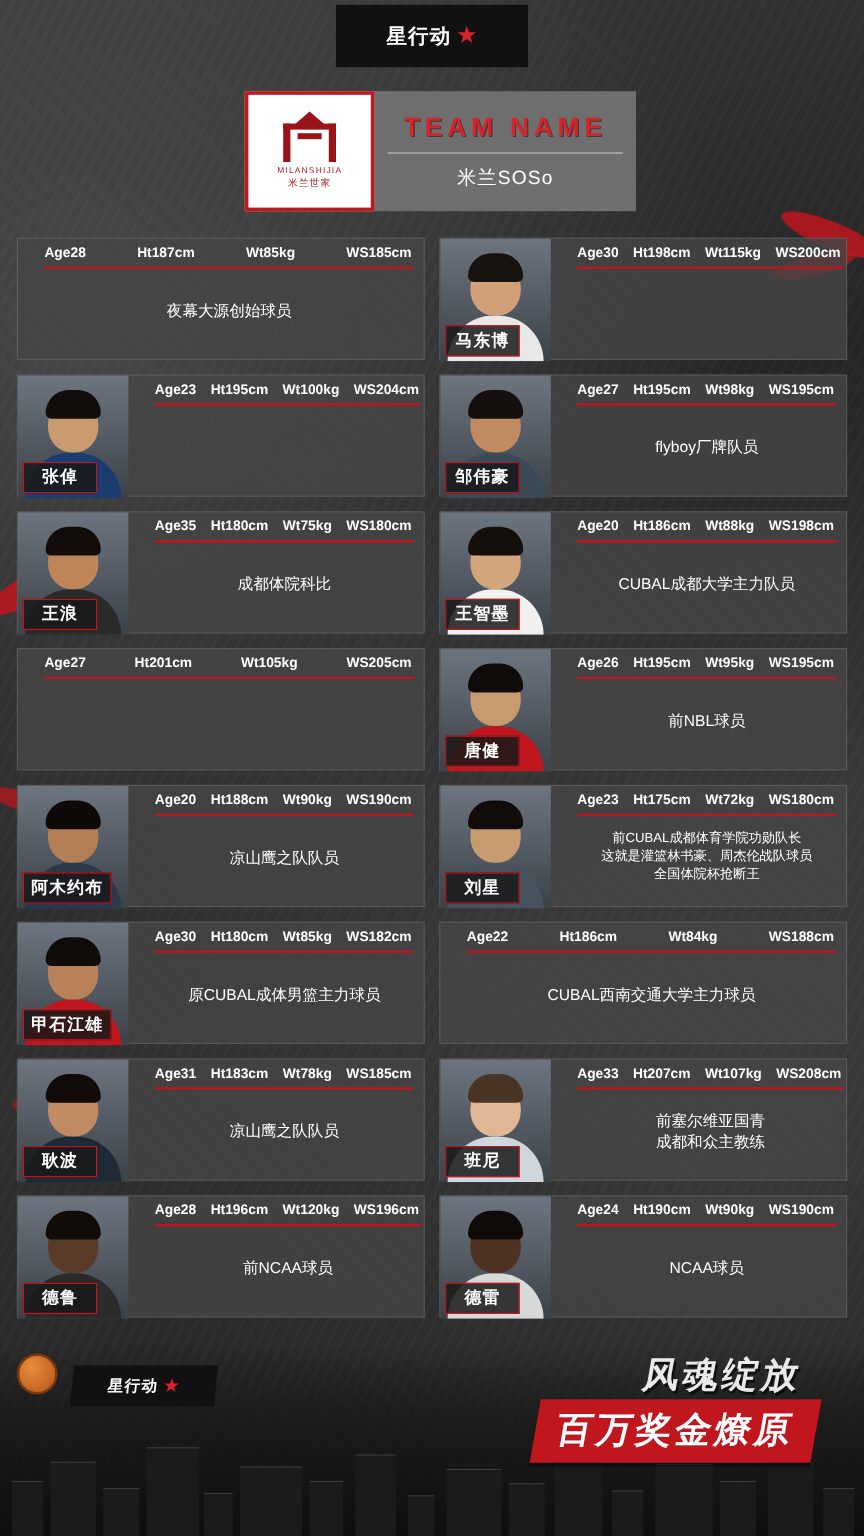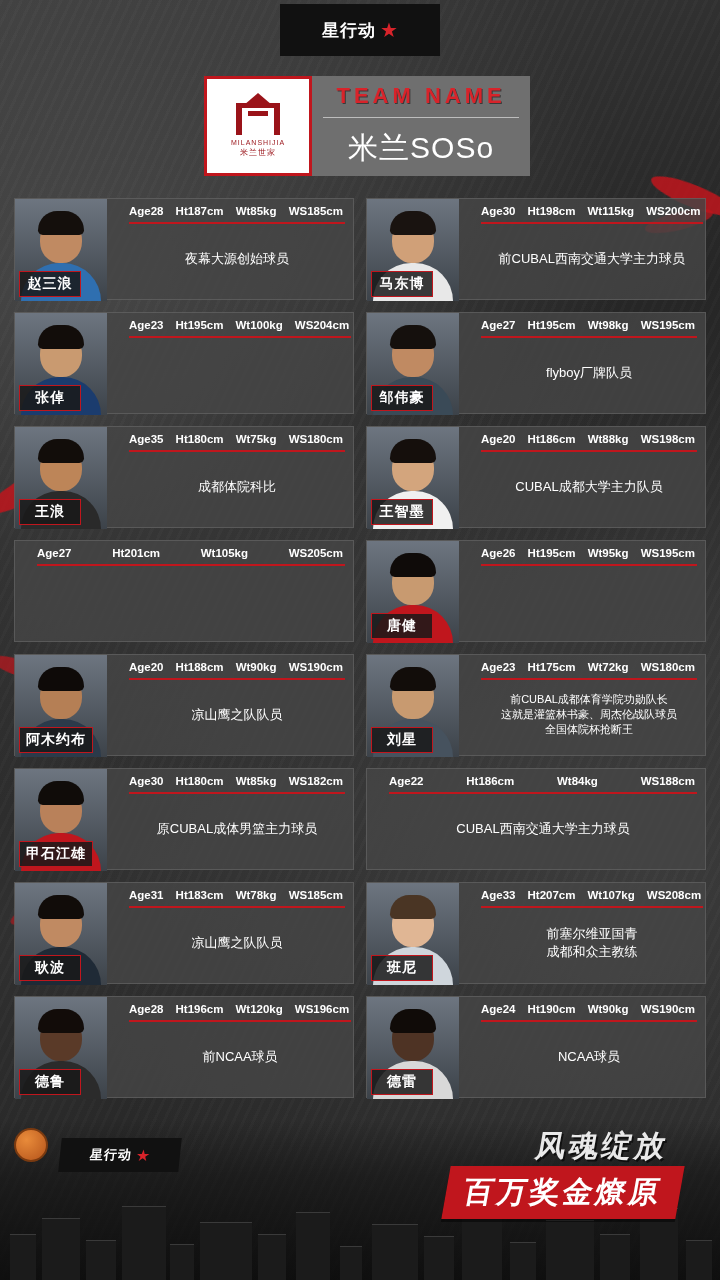--- a/index.html
+++ b/index.html
@@ -72,21 +72,21 @@
 
   .team-name-box {
     width: 226px; height: 100px; background: #6f6f6f;
     display: flex; flex-direction: column; align-items: center; justify-content: center;
   }
   .team-label {
     color: #d8232a; font-size: 22px; font-weight: bold; letter-spacing: 4px;
     text-shadow: 1px 1px 0 #3a3a3a;
   }
   .team-rule { width: 196px; height: 1px; background: #bdbdbd; margin: 8px 0 10px; }
-  .team-value { color: #fff; font-size: 30px; letter-spacing: 1px; }
+  .team-value { color: #fff; font-size: 16px; letter-spacing: 1px; }
 
   
   .grid {
     position: absolute; left: 14px; top: 198px;
     width: 692px;
     display: grid; grid-template-columns: 340px 340px; column-gap: 12px; row-gap: 12px;
   }
   .card {
     height: 102px; display: flex; background: rgba(70,70,70,0.82);
     border: 1px solid rgba(255,255,255,0.12);
@@ -194,26 +194,20 @@
     </div>
     <div class="team-name-box">
       <div class="team-label">TEAM NAME</div>
       <div class="team-rule"></div>
       <div class="team-value">米兰SOSo</div>
     </div>
   </div>
 
   <div class="grid" id="roster">
       <div class="card">
-        <div class="photo">
-          <div class="body" style="background:#2f6fb0"></div>
-          <div class="head" style="background:#c08a62"></div>
-          <div class="hair" style="background:#140f0c"></div>
-          <div class="name-tag">赵三浪</div>
-        </div>
         <div class="info">
           <div class="stats">
             <span>Age28</span>
             <span>Ht187cm</span>
             <span>Wt85kg</span>
             <span>WS185cm</span>
           </div>
           <div class="rule"></div>
           <div class="desc">夜幕大源创始球员</div>
         </div>
@@ -226,21 +220,20 @@
           <div class="name-tag">马东博</div>
         </div>
         <div class="info">
           <div class="stats">
             <span>Age30</span>
             <span>Ht198cm</span>
             <span>Wt115kg</span>
             <span>WS200cm</span>
           </div>
           <div class="rule"></div>
-          <div class="desc">前CUBAL西南交通大学主力球员</div>
         </div>
       </div>
       <div class="card">
         <div class="photo">
           <div class="body" style="background:#1b3c6e"></div>
           <div class="head" style="background:#c99a70"></div>
           <div class="hair" style="background:#120d0a"></div>
           <div class="name-tag">张倬</div>
         </div>
         <div class="info">
@@ -326,20 +319,21 @@
           <div class="name-tag">唐健</div>
         </div>
         <div class="info">
           <div class="stats">
             <span>Age26</span>
             <span>Ht195cm</span>
             <span>Wt95kg</span>
             <span>WS195cm</span>
           </div>
           <div class="rule"></div>
+          <div class="desc">前NBL球员</div>
         </div>
       </div>
       <div class="card">
         <div class="photo">
           <div class="body" style="background:#2b3a4a"></div>
           <div class="head" style="background:#b57f55"></div>
           <div class="hair" style="background:#0e0a08"></div>
           <div class="name-tag">阿木约布</div>
         </div>
         <div class="info">

